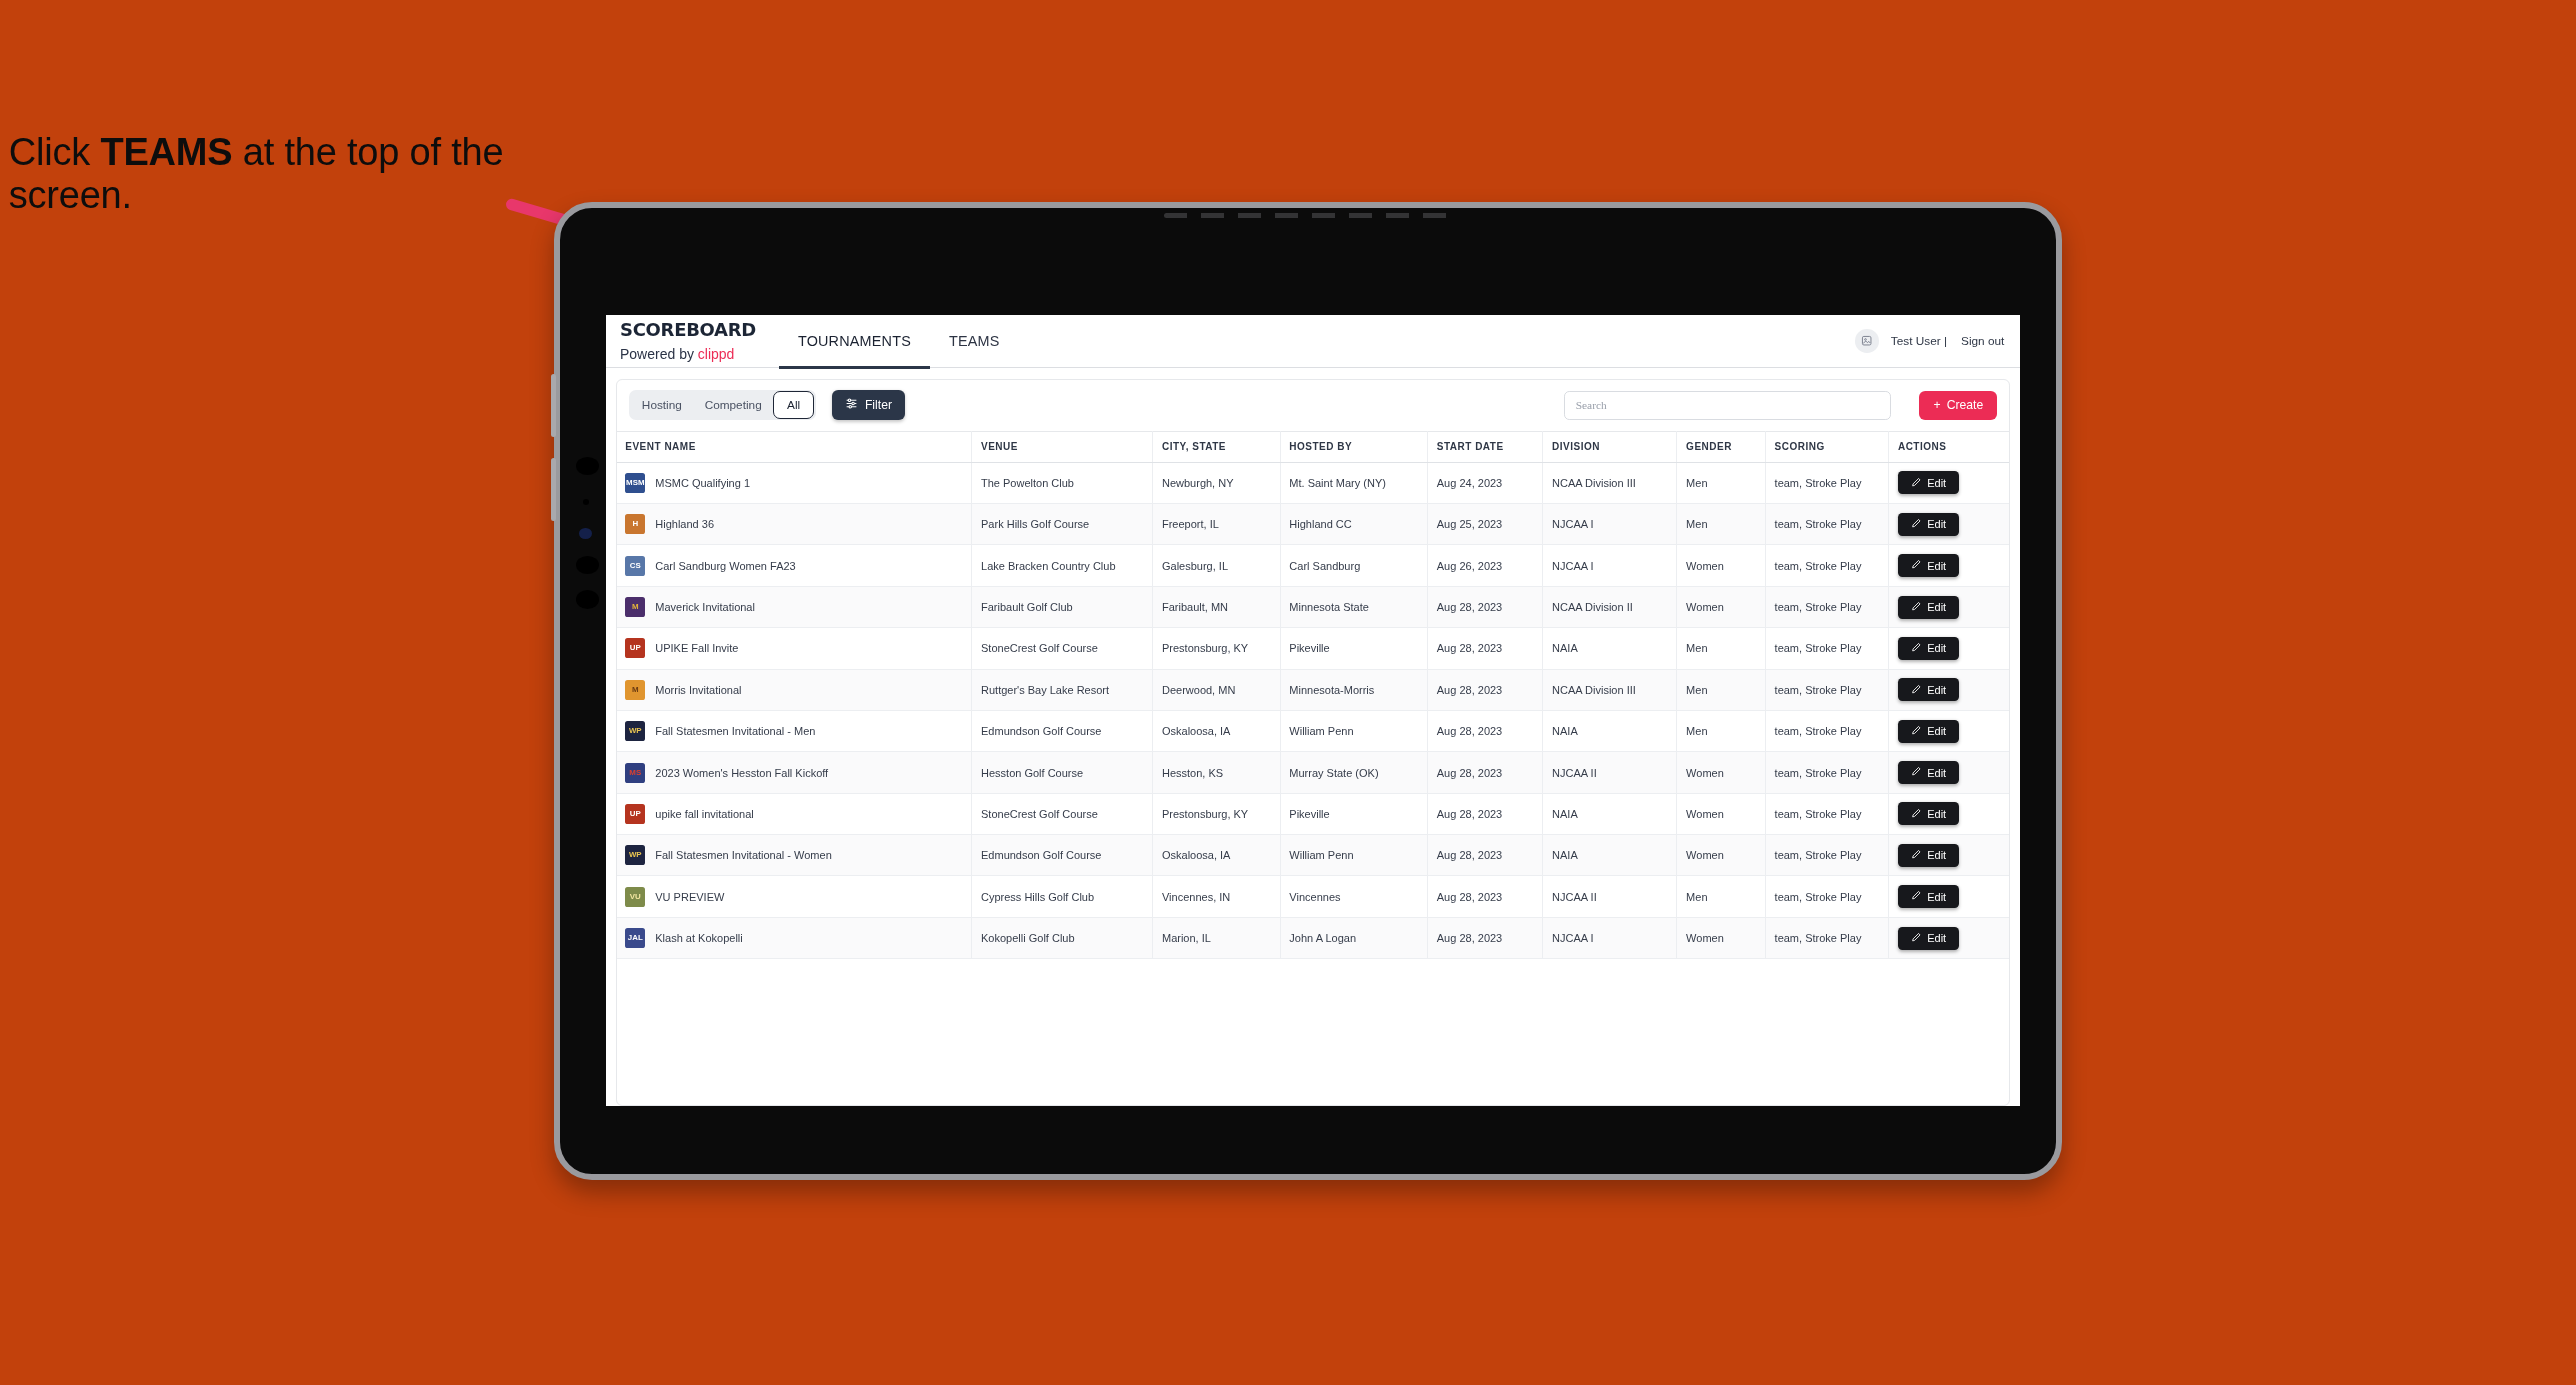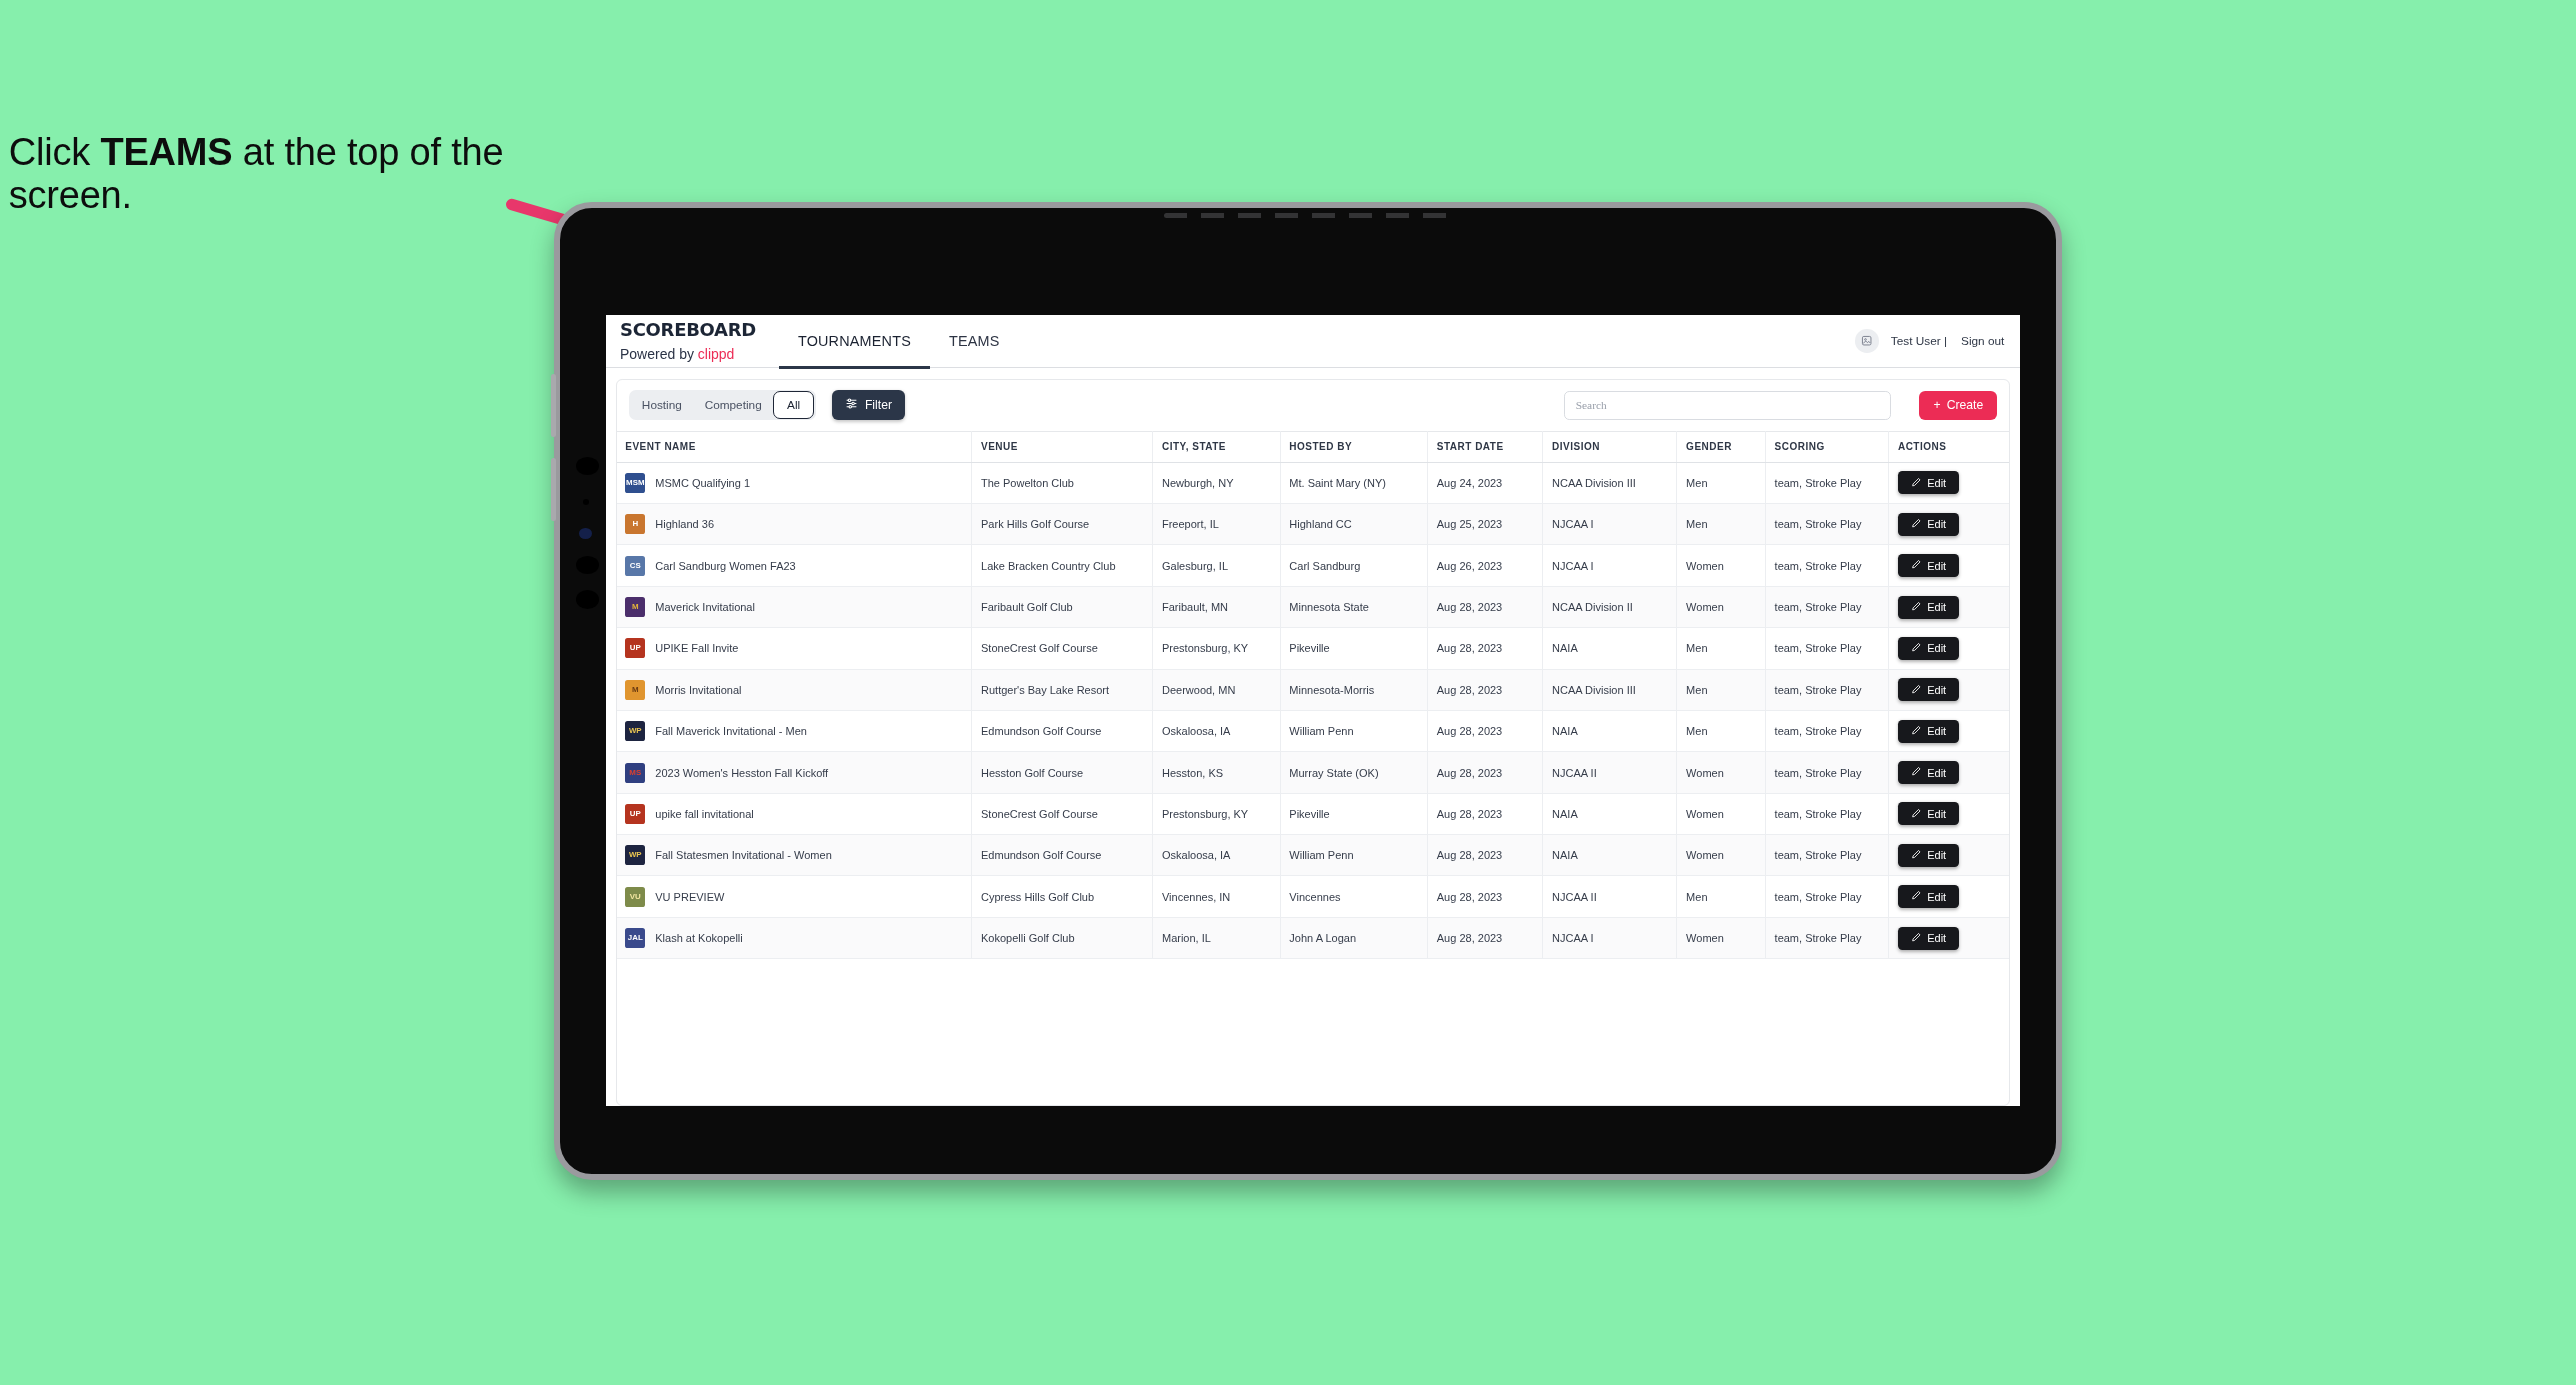--- a/index.html
+++ b/index.html
@@ -2,21 +2,21 @@
 <html style="font-size:14px"><head>
 <meta charset="utf-8">
 <style>
   * { box-sizing: border-box; margin: 0; padding: 0; }
   html, body {
     width: 2576px; height: 1386px;
     background: #ffffff;
     font-family: "Liberation Sans", sans-serif;
     overflow: hidden;
   }
-  #stage { position: relative; width: 2576px; height: 1386px; background: #86efac; }
+  #stage { position: relative; width: 2576px; height: 1386px; background: #c2410c; }
 
   
   #caption {
     position: absolute;
     left: 8.7px; top: 131px;
     width: 559px;
     font-size: 38px;
     line-height: 1.12;
     color: #0d0d0d;
     letter-spacing: -0.2px;
@@ -439,21 +439,21 @@
                       <span><svg width="10.5" height="10.5" viewBox="0 0 16 16" fill="none" stroke="#fff" stroke-width="1.3">
                           <path d="M11.5 2.2l2.3 2.3-8.3 8.3-3 0.7 0.7-3z"></path>
                         </svg></span>
                       <span>Edit</span>
                     </span></td>
                 </tr>
                 <tr>
                   <td>
                     <div class="cell-event">
                       <span class="logo" style="background: rgb(29, 36, 64); color: rgb(232, 196, 81);">WP</span>
-                      <span>Fall Maverick Invitational - Men</span>
+                      <span>Fall Statesmen Invitational - Men</span>
                     </div>
                   </td>
                   <td>Edmundson Golf Course</td>
                   <td>Oskaloosa, IA</td>
                   <td>William Penn</td>
                   <td>Aug 28, 2023</td>
                   <td>NAIA</td>
                   <td>Men</td>
                   <td>team, Stroke Play</td>
                   <td><span class="editbtn">

